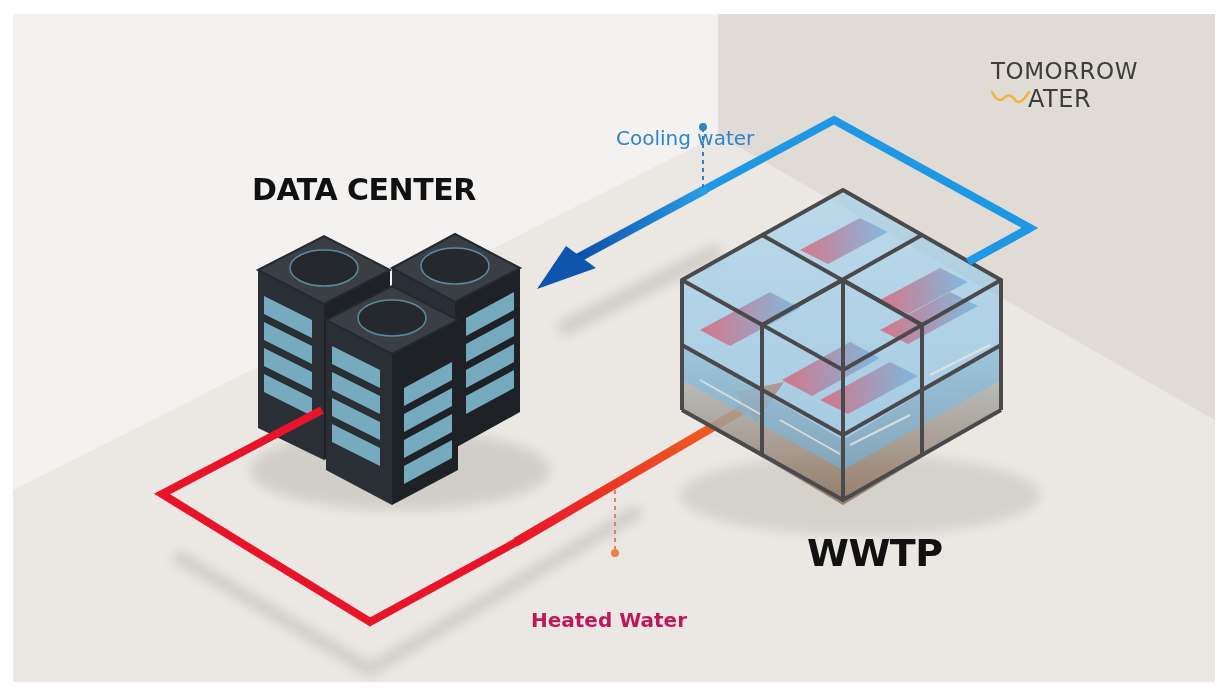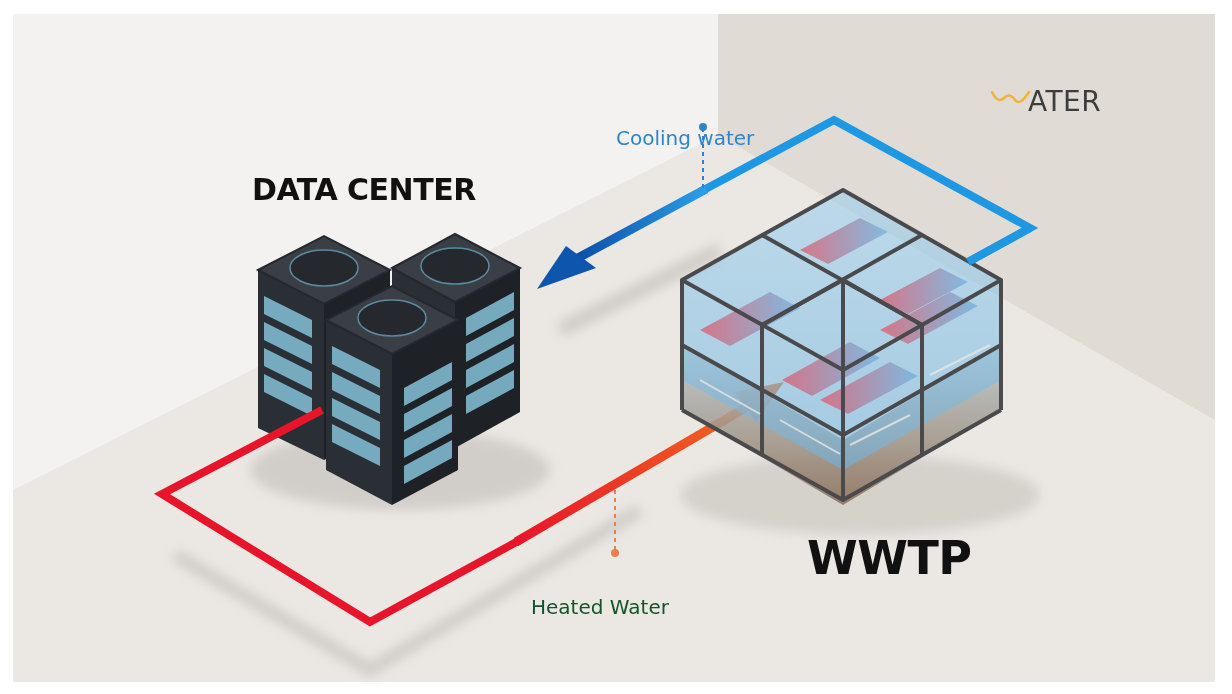--- a/index.html
+++ b/index.html
@@ -1,27 +1,27 @@
 <!DOCTYPE html>
 <html><head>
 <meta charset="utf-8">
 <style>
   html, body { margin: 0; padding: 0; background: #ffffff; }
   body { width: 1232px; height: 694px; overflow: hidden; position: relative; font-family: "Liberation Sans", "DejaVu Sans", sans-serif; }
   #scene { position: absolute; left: 0; top: 0; width: 1232px; height: 694px; }
   .label { position: absolute; white-space: nowrap; }
   .title-label { font-family: "DejaVu Sans", "Liberation Sans", sans-serif; font-weight: bold; color: #111111; letter-spacing: -0.5px; }
   #dc-title { left: 252px; top: 172px; font-size: 30px; }
-  #wwtp-title { left: 807px; top: 531px; font-size: 46px; }
+  #wwtp-title { left: 807px; top: 531px; font-size: 38px; }
   .flow-label { font-family: "DejaVu Sans", "Liberation Sans", sans-serif; font-size: 20px; margin-top: 40px; }
   #cool-label { left: 616px; top: 86px; color: #2f84c9; }
-  #heat-label { left: 531px; top: 555px; color: #14532d; }
+  #heat-label { left: 531px; top: 568px; color: #be185d; font-weight: bold; }
   #brand { position: absolute; left: 991px; top: 58px; width: 180px; height: 54px; }
   #brand .b1 { position: absolute; left: 0; top: 0; font-family: "DejaVu Sans", "Liberation Sans", sans-serif; font-size: 23px; color: #3d3d3d; letter-spacing: 0.5px; }
-  #brand .b2 { position: absolute; left: 37px; top: 27px; font-family: "DejaVu Sans", "Liberation Sans", sans-serif; font-size: 28px; color: #3d3d3d; letter-spacing: 0.5px; }
+  #brand .b2 { position: absolute; left: 37px; top: 27px; font-family: "DejaVu Sans", "Liberation Sans", sans-serif; font-size: 24px; color: #3d3d3d; letter-spacing: 0.5px; }
   #brand svg { position: absolute; left: 0; top: 31px; }
 </style>
 </head>
 <body>
 
 <svg id="scene" width="1232" height="694" viewBox="0 0 1232 694" xmlns="http://www.w3.org/2000/svg">
   <defs>
     <linearGradient id="coolGrad" x1="0" y1="0" x2="1" y2="0">
       <stop offset="0" stop-color="#0d4fa8"></stop>
       <stop offset="1" stop-color="#2a9fe8"></stop>
@@ -166,17 +166,18 @@
 
   <line x1="968" y1="262" x2="1030" y2="228" stroke="#1f98e4" stroke-width="8"></line>
 </svg>
 
 <div class="label title-label" id="dc-title">DATA CENTER</div>
 <div class="label title-label" id="wwtp-title">WWTP</div>
 <div class="label flow-label" id="cool-label">Cooling water</div>
 <div class="label flow-label" id="heat-label">Heated Water</div>
 
 <div id="brand">
+  <span class="b1">TOMORROW</span>
   <svg width="40" height="16" viewBox="0 0 40 16">
     <path d="M1 3 Q 7 15 13 9 Q 19 3 25 12 Q 30 16 38 3" fill="none" stroke="#f0b43c" stroke-width="2.5" stroke-linecap="round"></path>
   </svg>
   <span class="b2">ATER</span>
 </div>
 
 </body></html>

